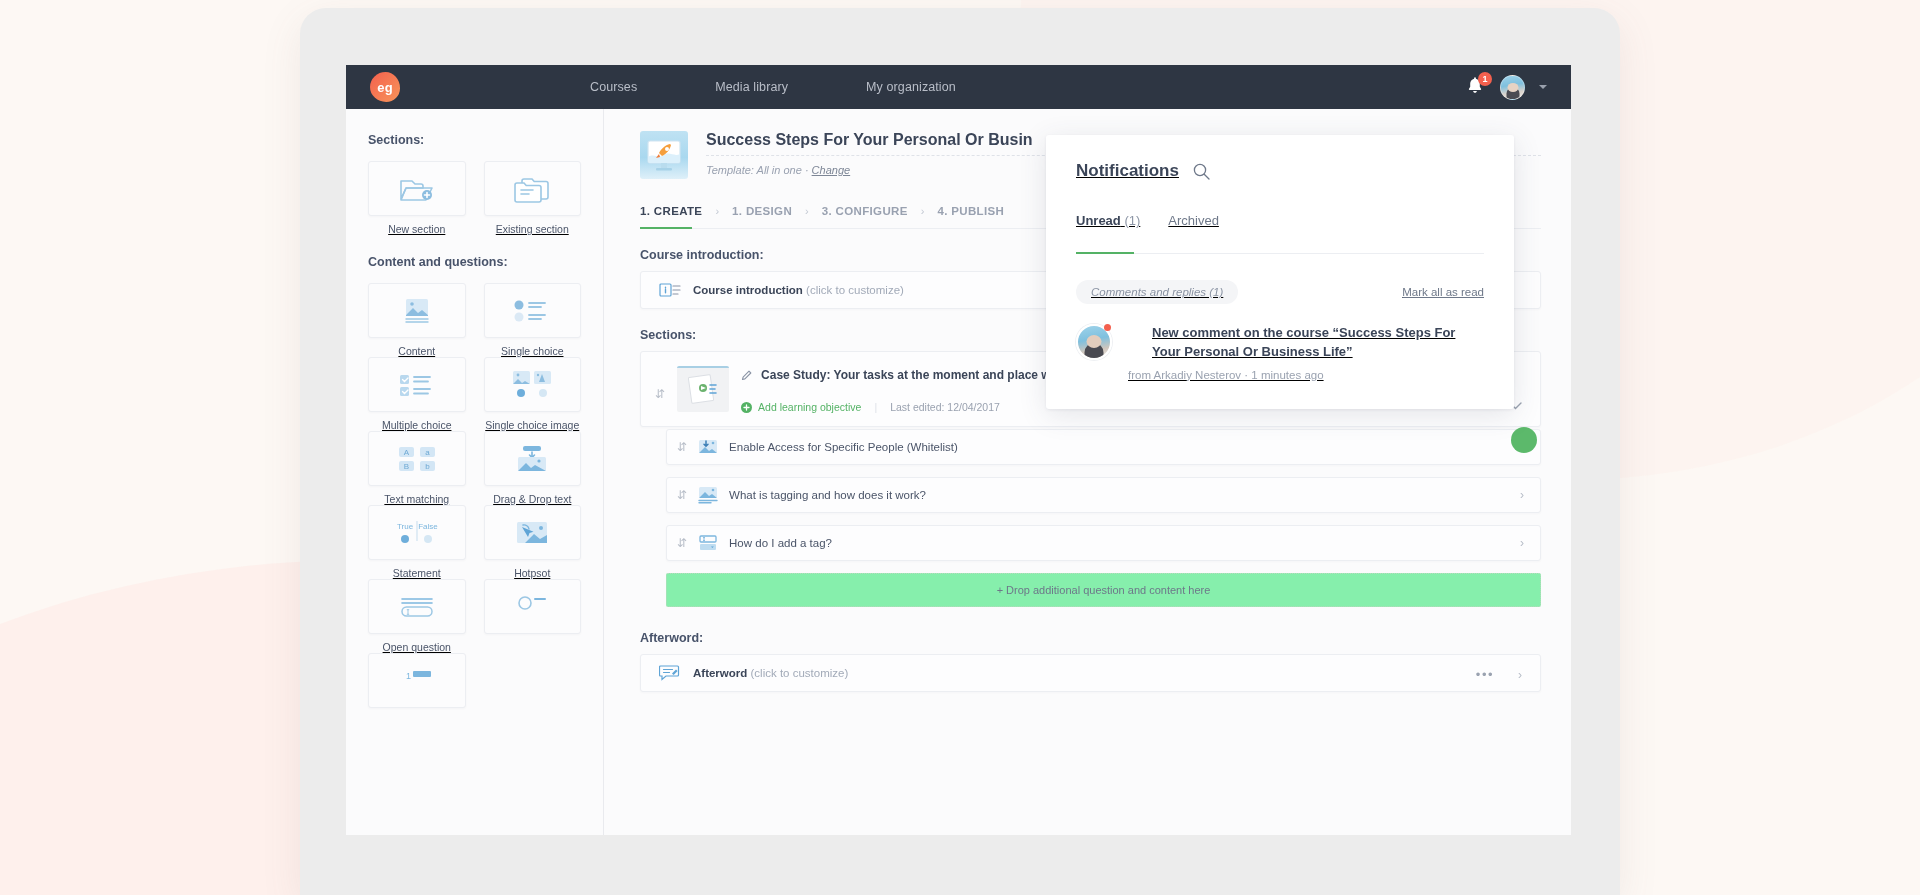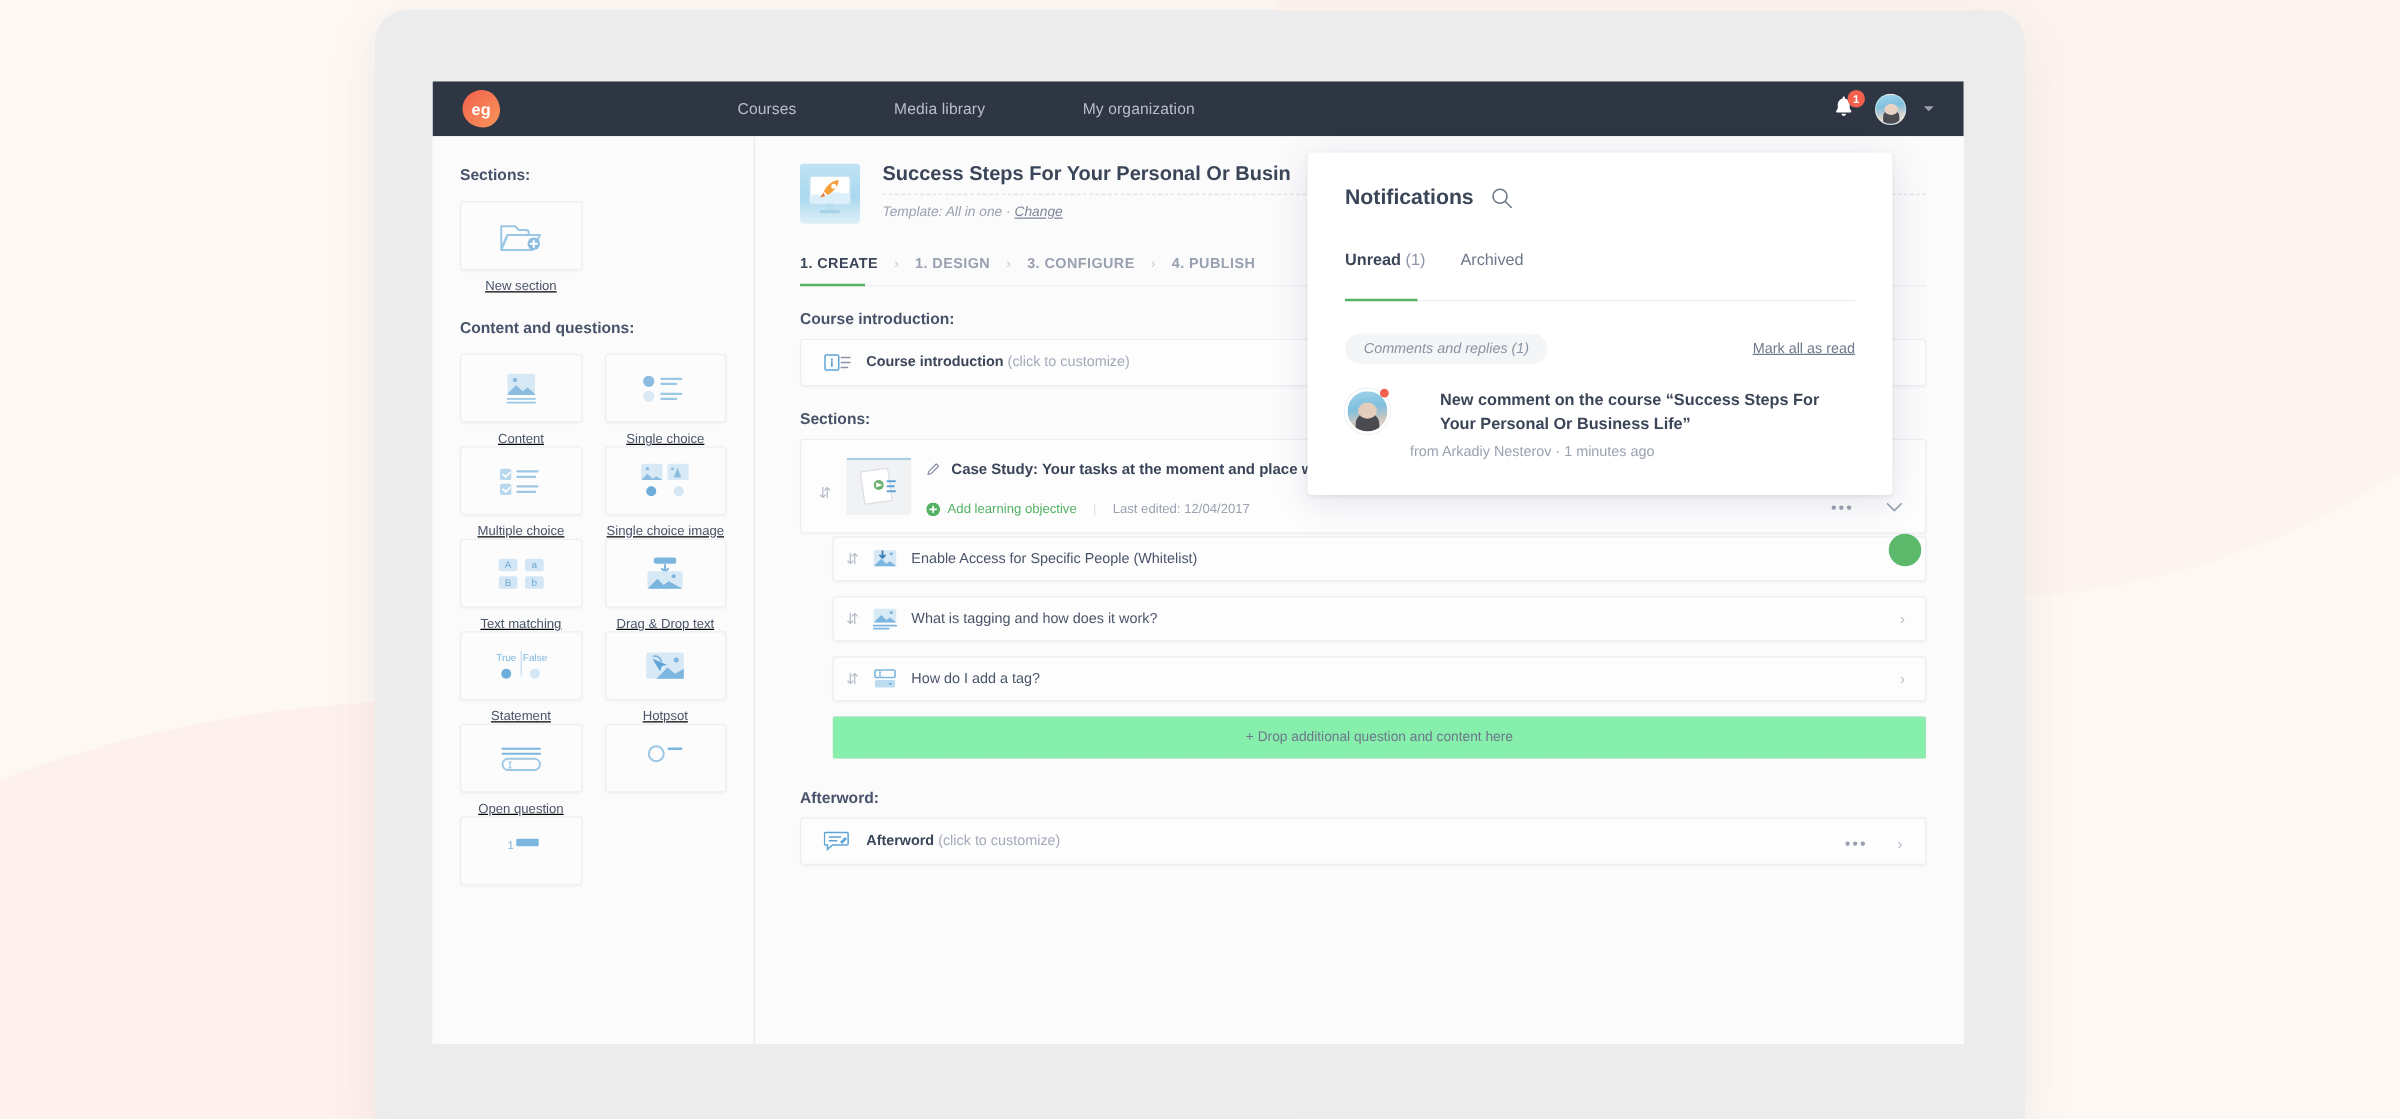--- a/index.html
+++ b/index.html
@@ -277,27 +277,28 @@
   
   .green-fab {
     position: absolute; right: 34px; top: 318px;
     width: 26px; height: 26px; border-radius: 50%;
     background: #5cb96b;
   }
 
   
   .notif {
     position: absolute;
-    left: 700px; top: 57px;
+    left: 700px; top: 70px;
     width: 468px;
     background: #ffffff;
     border-radius: 3px;
     box-shadow: 0 6px 28px rgba(60,70,90,.13), 0 1px 3px rgba(60,70,90,.08);
     padding: 26px 30px 28px 30px;
     z-index: 50;
+    text-decoration: underline;
   }
   .notif-head {
     display: flex; align-items: center; gap: 14px;
   }
   .notif-title { font-size: 17px; font-weight: 600; color: #3b4558; }
   .notif-tabs {
     margin-top: 32px;
     display: flex; gap: 28px;
     position: relative;
     border-bottom: 1px solid #eceef2;
@@ -401,20 +402,30 @@
           <div class="tile">
             <div class="tile-box">
               <svg width="38" height="30" viewBox="0 0 38 30">
                 <path d="M3 7h11l3 3h6a2 2 0 012 2v2H8l-5 11z" fill="none" stroke="#9cc7e4" stroke-width="1.6" stroke-linejoin="round"></path>
                 <path d="M8 14h26l-6 12H3z" fill="none" stroke="#9cc7e4" stroke-width="1.6" stroke-linejoin="round"></path>
                 <circle cx="29" cy="21" r="5" fill="#8cbde0"></circle>
                 <path d="M29 18.5v5M26.5 21h5" stroke="#fff" stroke-width="1.6" stroke-linecap="round"></path>
               </svg>
             </div>
             <div class="tile-cap">New section</div>
+          </div>
+          <div class="tile">
+            <div class="tile-box">
+              <svg width="36" height="30" viewBox="0 0 36 30">
+                <path d="M10 5h8l2.2 2.5H32a2 2 0 012 2V23a2 2 0 01-2 2H10a2 2 0 01-2-2V7a2 2 0 012-2z" fill="#fff" stroke="#9cc7e4" stroke-width="1.6"></path>
+                <path d="M3 9h7l2.2 2.5H25a2 2 0 012 2V26a2 2 0 01-2 2H3a2 2 0 01-2-2V11a2 2 0 012-2z" fill="#fff" stroke="#9cc7e4" stroke-width="1.6"></path>
+                <path d="M7 16h12M7 20h8" stroke="#9cc7e4" stroke-width="1.6" stroke-linecap="round"></path>
+              </svg>
+            </div>
+            <div class="tile-cap">Existing section</div>
           </div>
         </div>
 
         <div class="gap-block"></div>
         <div class="panel-label">Content and questions:</div>
 
         <div class="tile-grid">
 
           <div class="tile">
             <div class="tile-box">

